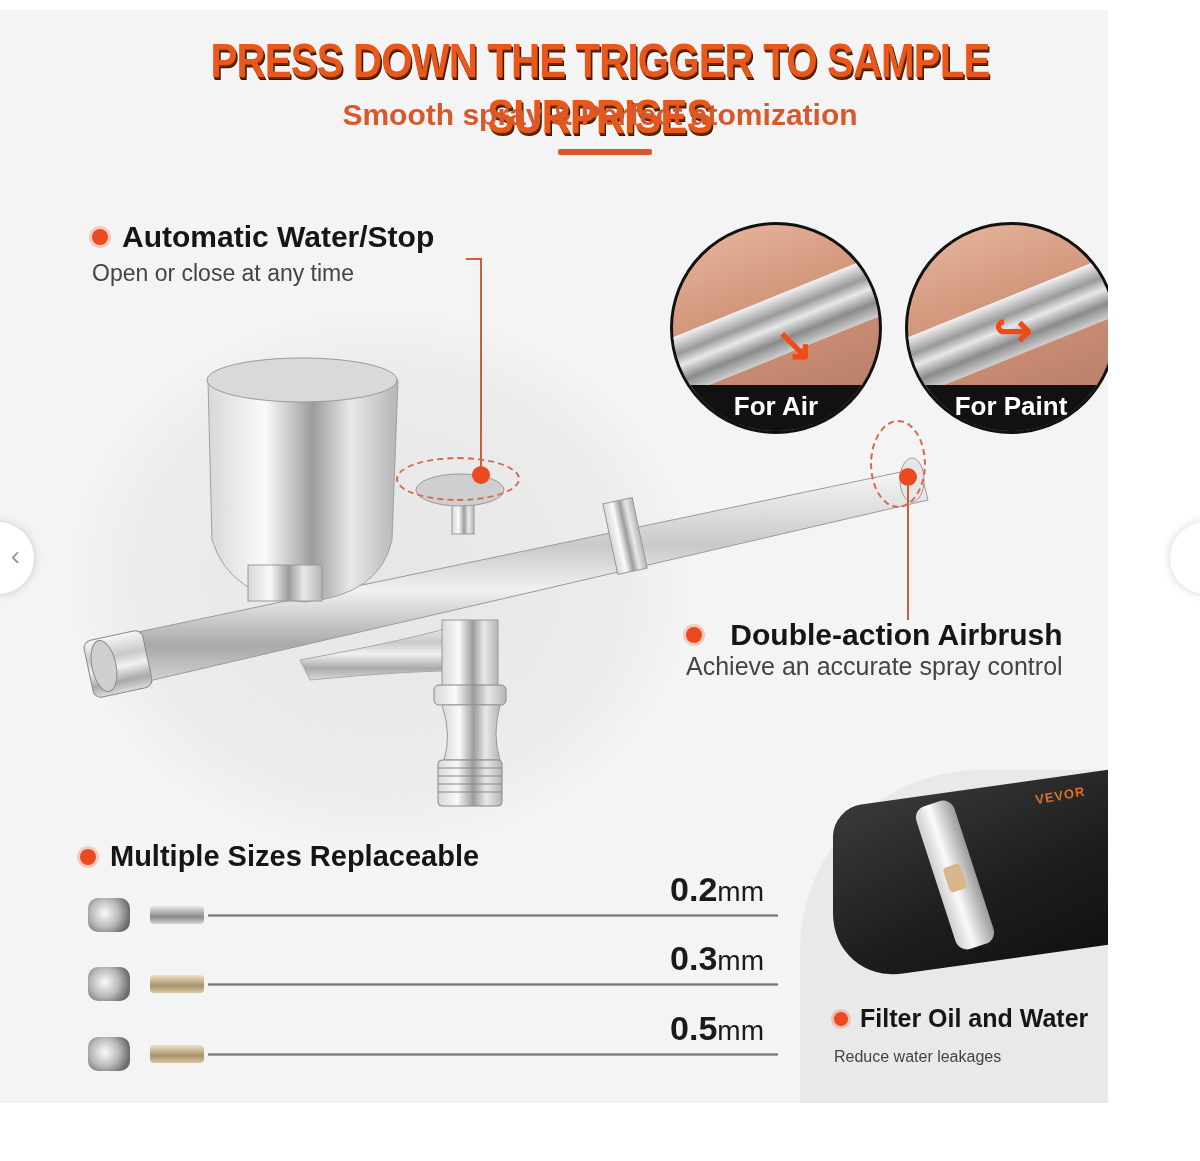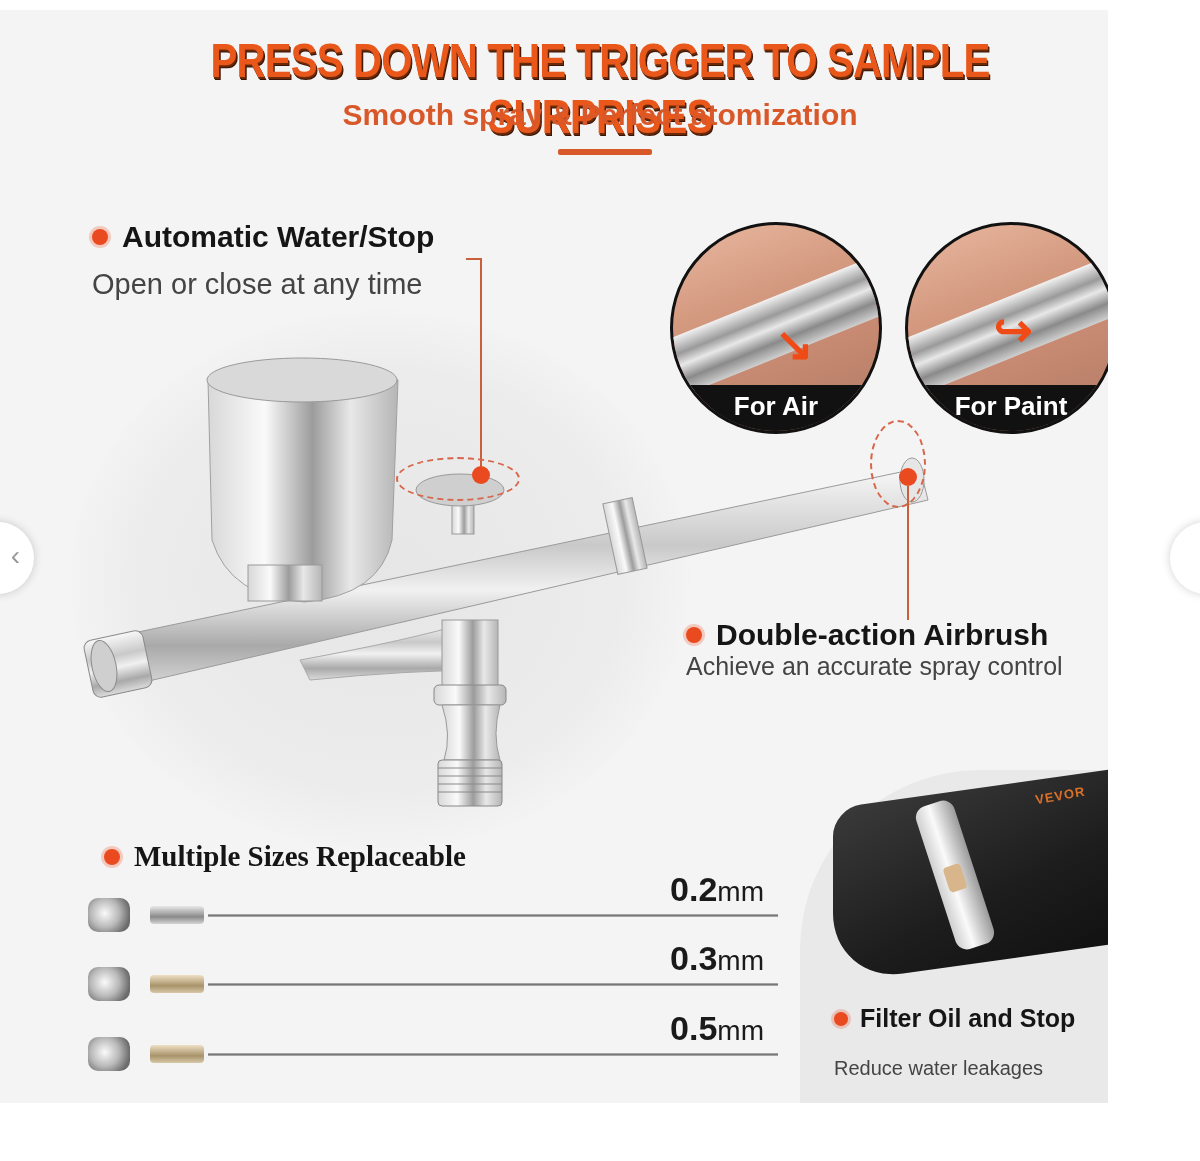--- a/index.html
+++ b/index.html
@@ -90,21 +90,21 @@
       <line x1="358" y1="444" x2="422" y2="444"></line>
         <line x1="358" y1="452" x2="422" y2="452"></line>
     </g>
   </svg>
 
   <div class="feature" style="left:92px;top:210px;">
     <div class="feat-title" style="font-size:30px;">
       <span class="bullet"></span>
       <span>Automatic Water/Stop</span>
     </div>
-    <div class="feat-sub" style="font-size:29px;margin-top:14px;">Open or close at any time</div>
+    <div class="feat-sub" style="font-size:23px;margin-top:6px;">Open or close at any time</div>
   </div>
   <div class="callout-line" style="left:466px;top:248px;width:16px;height:2px;"></div>
   <div class="callout-line" style="left:480px;top:248px;width:2px;height:210px;"></div>
   <div class="dash-ring" style="left:396px;top:447px;width:120px;height:40px;"></div>
   <div class="hotspot" style="left:472px;top:456px;width:18px;height:18px;"></div>
 
   <div class="circle-img" style="left:670px;top:212px;">
     <div class="tube"></div>
     <div class="arrow" style="left:102px;top:92px;">↘</div>
     <div class="band">For Air</div>
@@ -112,28 +112,28 @@
   <div class="circle-img" style="left:905px;top:212px;">
     <div class="tube"></div>
     <div class="arrow" style="left:86px;top:78px;">↪</div>
     <div class="band">For Paint</div>
   </div>
 
   <div class="dash-ring" style="left:870px;top:410px;width:52px;height:84px;"></div>
   <div class="hotspot" style="left:899px;top:458px;width:18px;height:18px;"></div>
   <div class="callout-line" style="left:907px;top:476px;width:2px;height:134px;"></div>
   <div class="feature" style="left:686px;top:608px;">
-    <div class="feat-title" style="font-size:30px;">
+    <div class="feat-title" style="font-size:30px;justify-content:space-between;">
       <span class="bullet"></span>
       <span>Double-action Airbrush</span>
     </div>
     <div class="feat-sub" style="font-size:25px;margin-top:0;">Achieve an accurate spray control</div>
   </div>
 
-  <div class="feature" style="left:104px;top:830px;font-family:Liberation Serif, serif;">
+  <div class="feature" style="left:80px;top:830px;">
     <div class="feat-title" style="font-size:29px;">
       <span class="bullet"></span>
       <span>Multiple Sizes Replaceable</span>
     </div>
   </div>
 
   <div class="size-row" style="top:868px;">
     <div class="nut"></div>
     <div class="tip"></div>
     <div class="needle"></div>
@@ -154,23 +154,23 @@
 
   <div class="compressor-bg"></div>
   <div class="compressor"></div>
   <div class="brand">VEVOR</div>
   <div class="filter"></div>
   <div class="filter-core"></div>
 
   <div class="feature" style="left:834px;top:994px;">
     <div class="feat-title" style="font-size:25px;">
       <span class="bullet" style="width:14px;height:14px;margin-right:12px;"></span>
-      <span>Filter Oil and Stop</span>
+      <span>Filter Oil and Water</span>
     </div>
-    <div class="feat-sub" style="font-size:20px;margin-top:24px;">Reduce water leakages</div>
+    <div class="feat-sub" style="font-size:16px;margin-top:15px;">Reduce water leakages</div>
   </div>
 </div>
 
 <div class="side-nav" style="left:-38px;">
   <span style="position:absolute;right:14px;top:18px;font-size:28px;color:#999;">‹</span>
 </div>
 <div class="side-nav" style="left:1170px;">
   <span style="position:absolute;left:14px;top:18px;font-size:28px;color:#fff;">›</span>
 </div>
 

